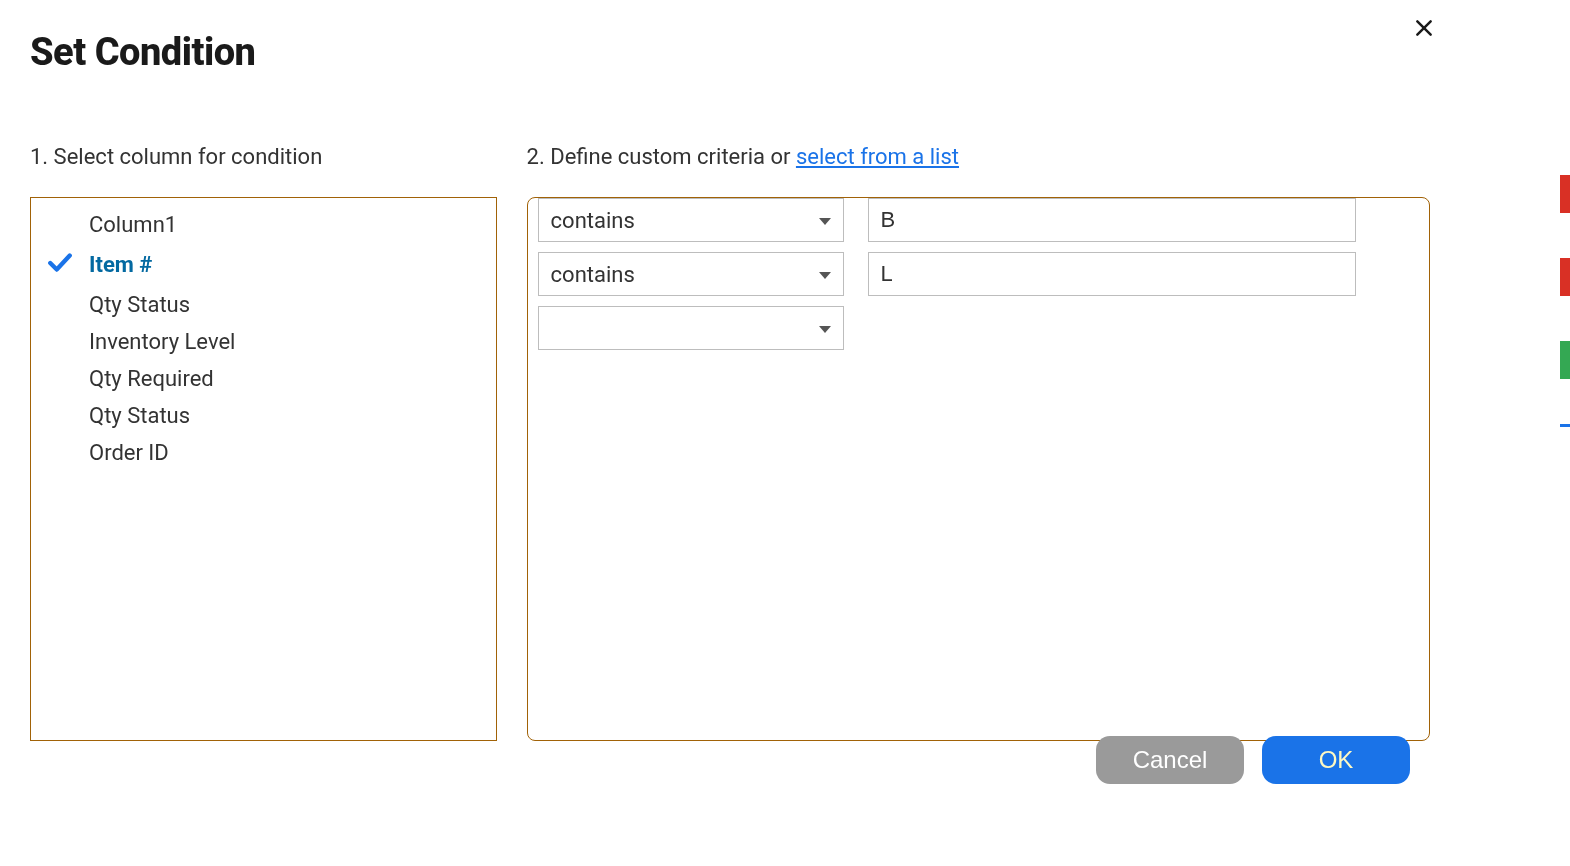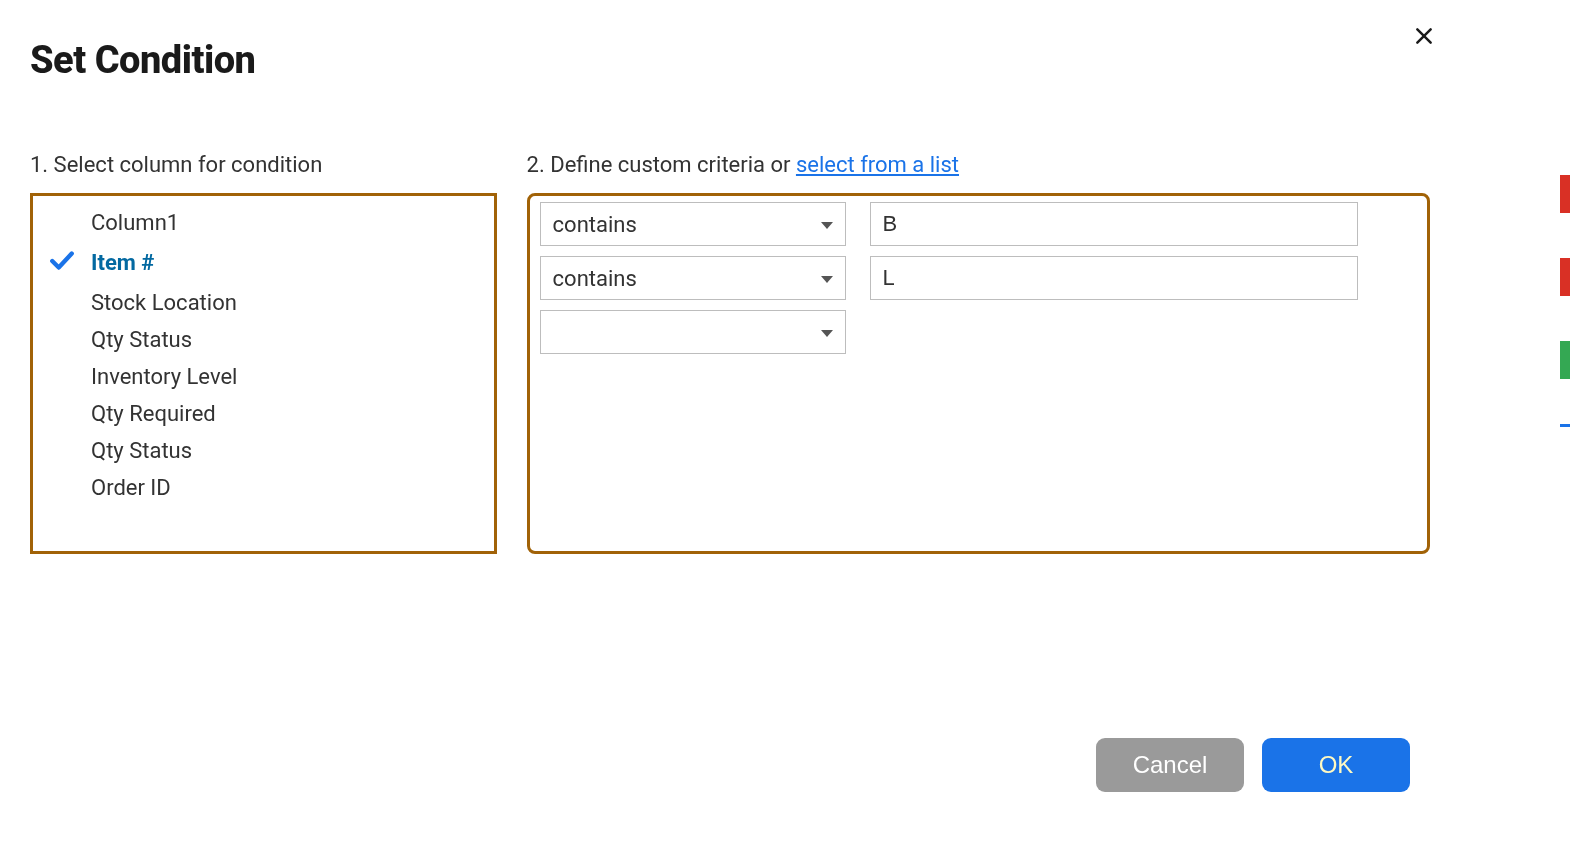--- a/index.html
+++ b/index.html
@@ -14,21 +14,21 @@
       color: #1a1a1a;
       width: 1570px;
       height: 866px;
       position: relative;
       overflow: hidden;
     }
 
     .dialog {
       position: absolute;
       left: 0;
-      top: 8px;
+      top: 0;
       width: 1460px;
       height: 810px;
       background: #ffffff;
       padding: 30px;
     }
 
     .close-button {
       position: absolute;
       top: 18px;
       right: 24px;
@@ -68,34 +68,34 @@
     }
 
     .section-right {
       width: 910px;
     }
 
     .section-label {
       font-size: 22px;
       font-weight: 400;
       color: #333333;
-      margin-bottom: 16px;
+      margin-bottom: 28px;
     }
 
     .section-label a {
       color: #1a73e8;
       text-decoration: underline;
       text-align: center;
     }
 
     .panel {
-      border: 3px solid #a16207;
+      border: 1px solid #a16207;
       background: #ffffff;
       padding: 8px 0;
-      height: 361px;
+      height: 544px;
       overflow-y: auto;
     }
 
     .column-list {
       list-style: none;
     }
 
     .column-item {
       display: flex;
       align-items: center;
@@ -116,21 +116,21 @@
       font-weight: 700;
       color: #0369a1;
     }
 
     .check-icon svg {
       width: 26px;
       height: 26px;
     }
 
     .criteria-panel {
-      padding: 6px 10px;
+      padding: 0 10px;
       border-radius: 8px;
     }
 
     .criteria-row {
       display: flex;
       gap: 24px;
       margin-bottom: 10px;
     }
 
     .select-wrap {
@@ -178,29 +178,29 @@
 
     .dialog-footer {
       position: absolute;
       bottom: 26px;
       right: 50px;
       display: flex;
       gap: 18px;
     }
 
     .btn {
-      height: 54px;
+      height: 48px;
       padding: 0 20px;
       font-size: 24px;
       border: none;
       cursor: pointer;
       display: flex;
       align-items: center;
       justify-content: center;
-      border-radius: 9px;
+      border-radius: 14px;
     }
 
     .btn-cancel {
       background: #9a9a9a;
       color: #ffffff;
       width: 148px;
     }
 
     .btn-ok {
       background: #1a73e8;
@@ -249,24 +249,20 @@
               <span class="check-wrap"></span>
               <span class="item-label">Column1</span>
             </li>
             <li class="column-item selected">
               <span class="check-wrap">
                 <span class="check-icon"><svg viewBox="0 0 24 24" fill="none" stroke="#1a73e8" stroke-width="4" stroke-linecap="round" stroke-linejoin="round">
                     <polyline points="3,13 9,19 21,6"></polyline>
                   </svg></span>
               </span>
               <span class="item-label">Item #</span>
-            </li>
-            <li class="column-item">
-              <span class="check-wrap"></span>
-              <span class="item-label">Stock Location</span>
             </li>
             <li class="column-item">
               <span class="check-wrap"></span>
               <span class="item-label">Qty Status</span>
             </li>
             <li class="column-item">
               <span class="check-wrap"></span>
               <span class="item-label">Inventory Level</span>
             </li>
             <li class="column-item">

